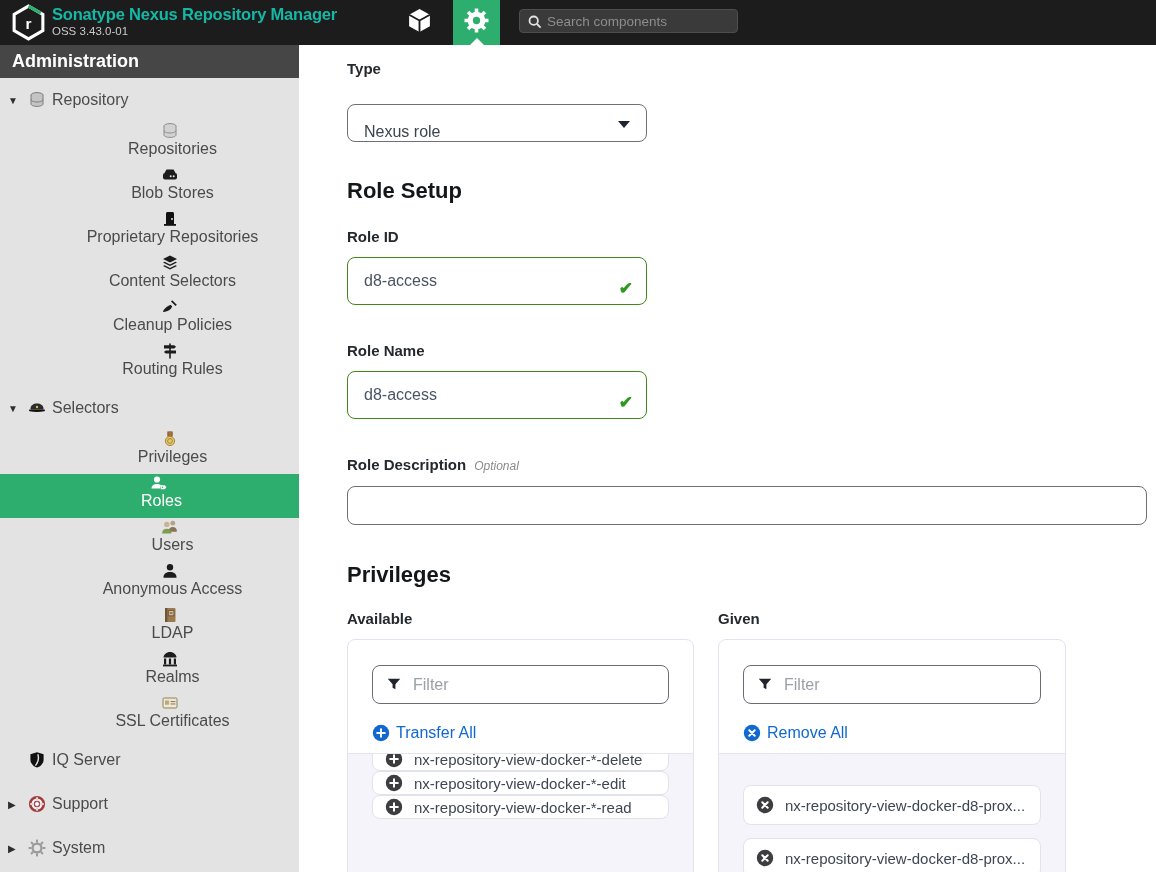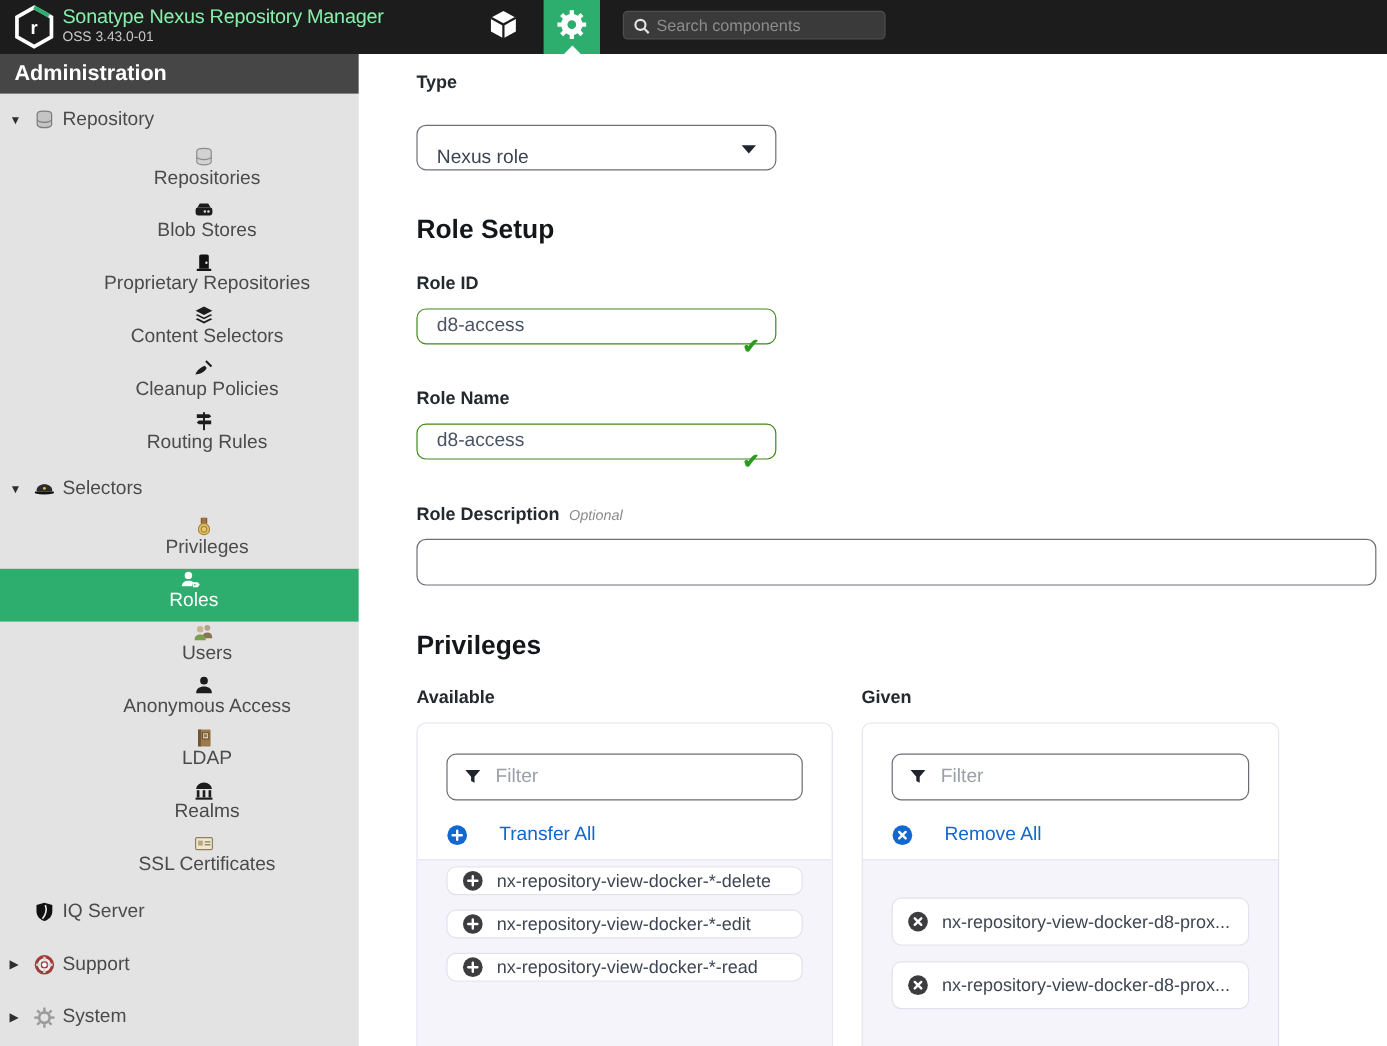--- a/index.html
+++ b/index.html
@@ -3,21 +3,21 @@
 <meta charset="utf-8">
 <style>
   * { margin:0; padding:0; box-sizing:border-box; }
   html,body { width:1156px; height:872px; overflow:hidden; }
   body { font-family:"Liberation Sans", sans-serif; background:#fff; position:relative; }
 
   
   .topbar { position:absolute; left:0; top:0; width:1156px; height:45px; background:#1c1c1c; z-index:5; }
   .logo { position:absolute; left:9px; top:3px; width:39px; height:39px; }
   .brand { position:absolute; left:52px; top:4px; }
-  .brand-title { color:#86efac; font-size:16.5px; font-weight:normal; letter-spacing:-0.2px; line-height:20px; }
+  .brand-title { color:#14b8a6; font-size:16.5px; font-weight:bold; letter-spacing:-0.2px; line-height:20px; }
   .brand-sub { color:#c9c9c9; font-size:11.5px; line-height:14px; }
   .mode-btn { position:absolute; top:0; height:45px; width:48px; display:flex; align-items:center; justify-content:center; }
   .mode-browse { left:395px; }
   .mode-admin { left:453px; width:47px; background:#2eae6e; }
   .mode-admin .tri { position:absolute; bottom:0; left:50%; margin-left:-7px; width:0; height:0;
       border-left:7px solid transparent; border-right:7px solid transparent; border-bottom:7px solid #fff; }
   .search-wrap { position:absolute; left:519px; top:9px; width:219px; height:24px; background:#3a3a3a;
       border:1px solid #4e4e4e; border-radius:4px; }
   .search-wrap svg { position:absolute; left:8px; top:5px; }
   .search-input { position:absolute; left:27px; top:0; width:188px; height:22px; background:transparent;
@@ -40,21 +40,21 @@
   
   .content { position:absolute; left:299px; top:45px; width:857px; height:827px; background:#fff;
       padding:16px 0 0 48px; overflow:hidden; }
   .field-label { font-size:15px; font-weight:bold; color:#24292e; line-height:16px; }
   .optional { font-size:12px; font-style:italic; font-weight:normal; color:#8a8a8a; margin-left:8px; }
   h2.section { font-size:22px; font-weight:bold; color:#14171a; line-height:26px; margin-top:36px; }
   .select-box { margin-top:27px; width:300px; height:38px; border:1px solid #6f6f78; border-radius:8px;
       position:relative; display:flex; align-items:flex-end; padding:0 16px; font-size:16px; color:#3c4450; cursor:pointer; }
   .select-box .dcaret { position:absolute; right:16px; top:16px; width:0; height:0;
       border-left:6px solid transparent; border-right:6px solid transparent; border-top:7px solid #1f2430; }
-  .text-input { display:block; margin-top:12px; width:300px; height:30px; border:1px solid #6f6f78;
+  .text-input { display:block; margin-top:12px; width:300px; height:48px; border:1px solid #6f6f78;
       border-radius:8px; padding:0 34px 0 16px; font-size:16px; color:#4a5462;
       font-family:"Liberation Sans",sans-serif; outline:none; }
   .valid-wrap { position:relative; width:300px; }
   .valid-wrap .text-input { border-color:#428819; }
   .valid-check { position:absolute; right:14px; top:21px; color:#2b9a1e; font-size:17px; font-weight:bold; }
   .desc-input { width:800px; height:39px; padding:0 16px; margin-top:12px; border:1px solid #6f6f78;
       border-radius:8px; font-size:16px; color:#4a5462; font-family:"Liberation Sans",sans-serif; outline:none; }
   .mt25 { margin-top:25px; } .mt38 { margin-top:38px; }
 
   
@@ -62,29 +62,29 @@
   .col-label { font-size:15px; font-weight:bold; color:#24292e; margin-bottom:12px; }
   .panel { border:1px solid #e3e3f0; border-radius:8px; height:400px; overflow:hidden;
       display:flex; flex-direction:column; background:#fff; }
   .panel.avail { width:347px; } .panel.given { width:348px; }
   .panel-head { padding:25px 24px 11px 24px; }
   .filter-wrap { position:relative; height:39px; }
   .filter-wrap svg.funnel { position:absolute; left:14px; top:11px; }
   .filter-input { width:100%; height:39px; border:1px solid #6b6b76; border-radius:8px; padding:0 12px 0 40px;
       font-size:16px; color:#4a5462; font-family:"Liberation Sans",sans-serif; outline:none; background:#fff; }
   .filter-input::placeholder { color:#9aa0a8; }
-  .action { display:flex; align-items:center; gap:26px; margin-top:20px; color:#1168d0; font-size:16px; cursor:pointer; }
+  .action { display:flex; align-items:center; gap:6px; margin-top:20px; color:#1168d0; font-size:16px; cursor:pointer; }
   .picon { width:18px; height:18px; display:inline-flex; flex:none; }
   .picon svg { width:18px; height:18px; }
   .picon.blue { color:#1168d0; }
   .picon.dark { color:#3d3d40; }
   .plist { flex:1; background:#f4f4fa; border-top:1px solid #e5e5f0; padding:0 24px; overflow:hidden; }
   .plist.pad-top { padding-top:31px; }
   .pill { height:24px; background:#fff; border:1px solid #e2e2ec; border-radius:8px; display:flex;
-      align-items:center; gap:11px; padding:0 12px; margin-bottom:12px; cursor:pointer; }
+      align-items:center; gap:11px; padding:0 12px; cursor:pointer; }
   .panel.given .pill { height:40px; margin-bottom:13px; }
   .pill.partial { margin-top:-31px; }
   .ptext { font-size:15px; color:#3f4652; white-space:nowrap; overflow:hidden; }
 </style>
 </head>
 <body>
 
 <div class="topbar">
   <span class="logo">
     <svg viewBox="0 0 38 38">

